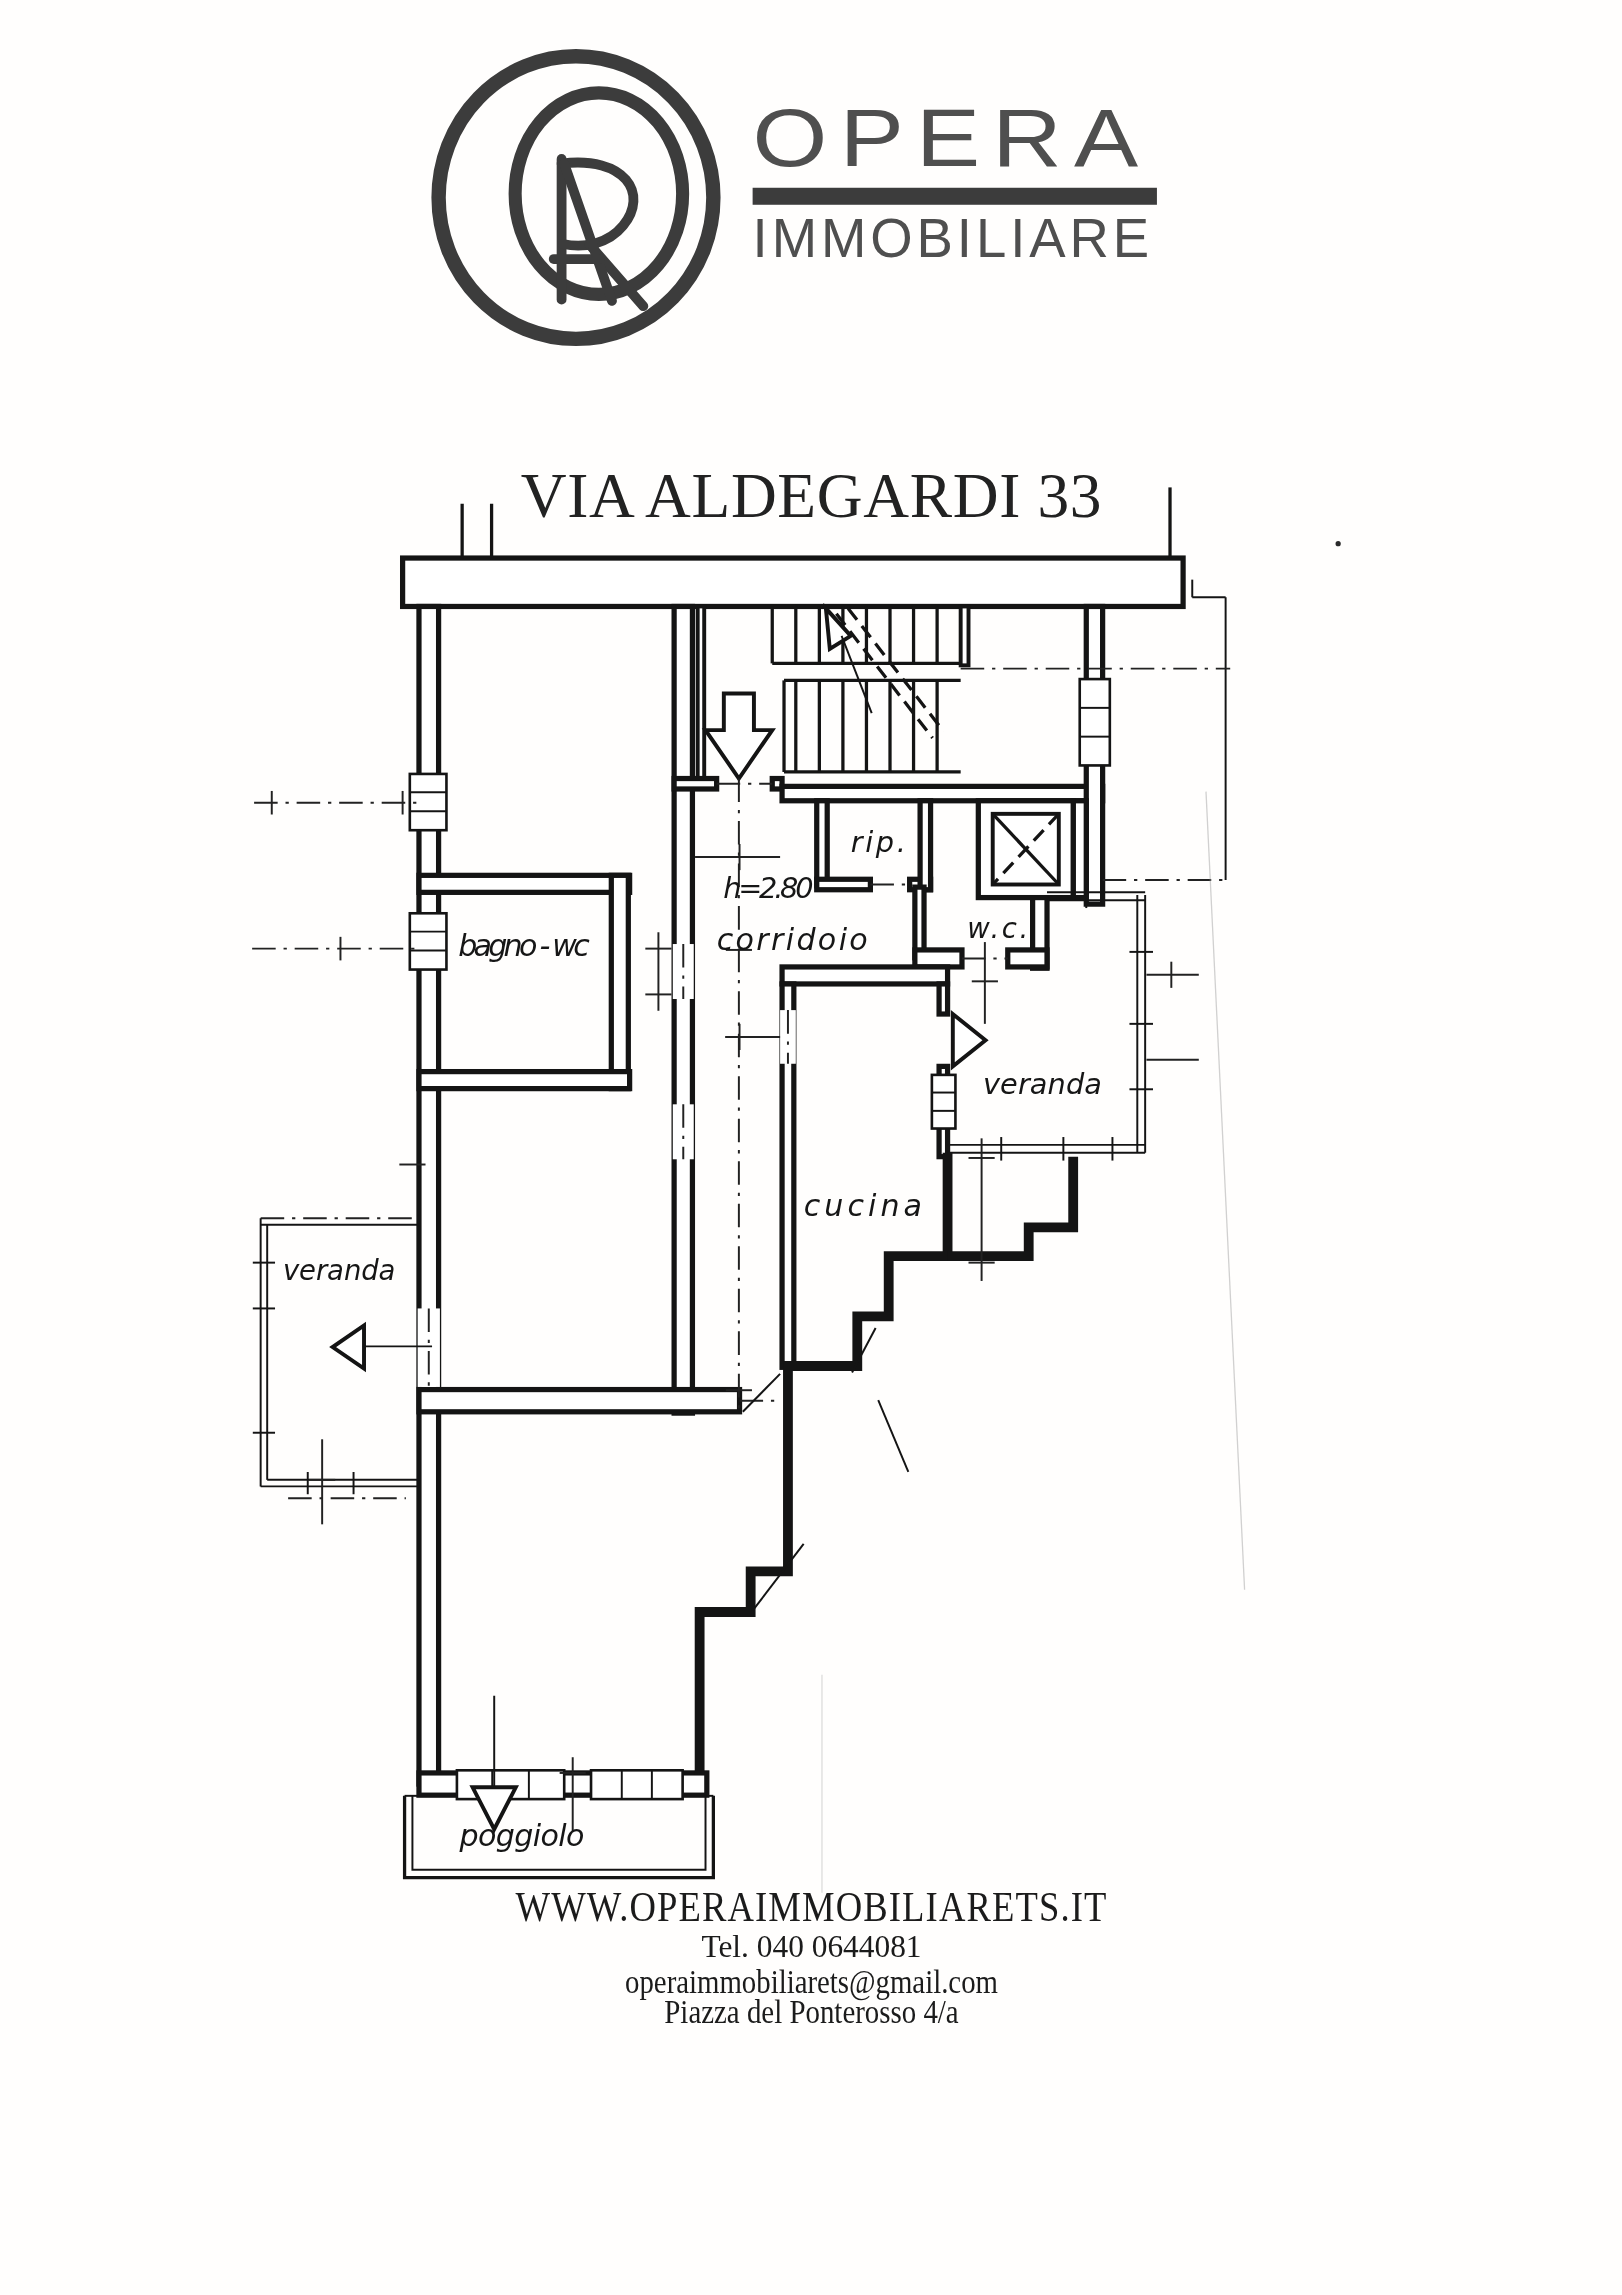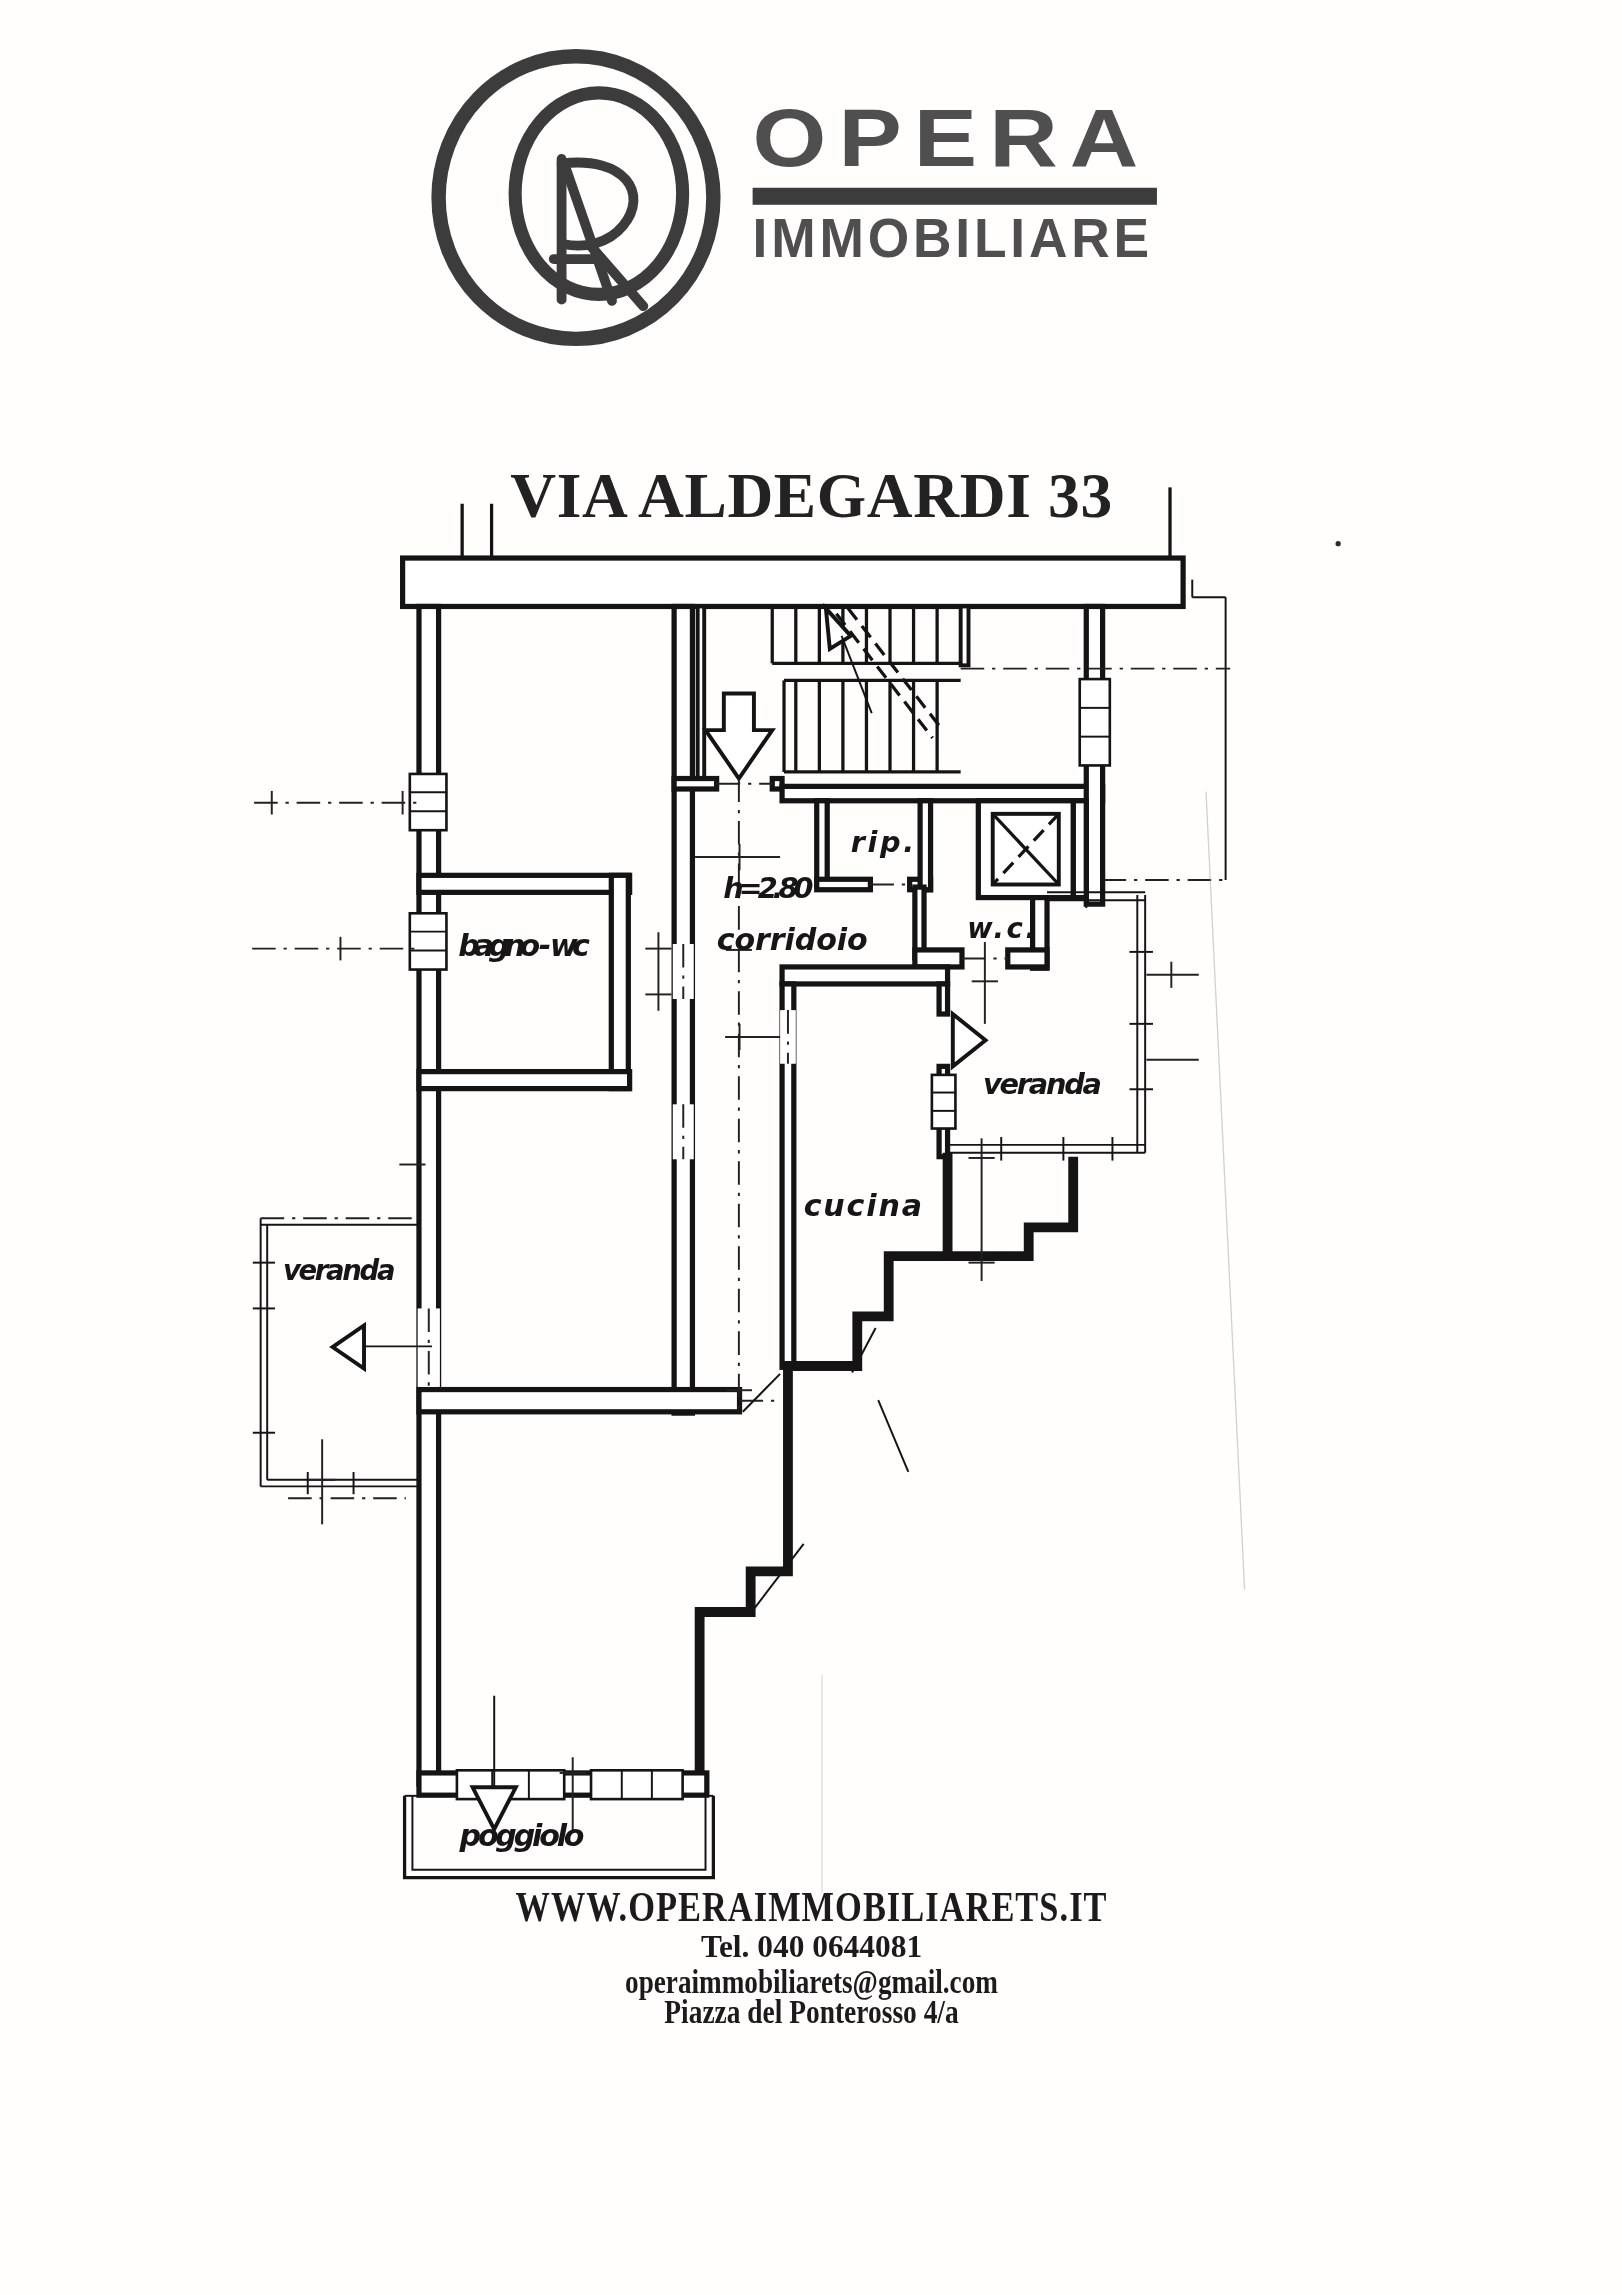--- a/index.html
+++ b/index.html
@@ -1,16 +1,16 @@
 <!DOCTYPE html>
 <html style="font-size:10.5px"><head>
 <meta charset="utf-8">
 <style>
   html,body{margin:0;padding:0;background:#fff;}
-  .page{position:relative;width:1623px;height:2295px;background:#fffefd;overflow:hidden;font-weight:bold;}
+  .page{position:relative;width:1623px;height:2295px;background:#fffefd;overflow:hidden;}
   svg{position:absolute;left:0;top:0;}
   .w{fill:#fff;stroke:#141414;stroke-width:8;}
   .w2{fill:#fff;stroke:#141414;stroke-width:6;}
   .ln{stroke:#141414;stroke-width:5;fill:none;}
   .thk{stroke:#141414;stroke-width:15;fill:none;}
   .thin{stroke:#141414;stroke-width:3;fill:none;}
   .win{fill:#fff;stroke:#141414;stroke-width:4;}
   .gap{fill:#fff;stroke:none;}
   .dim{stroke:#222;stroke-width:3;fill:none;}
   .dd{stroke-dasharray:36 12 5 12;}

